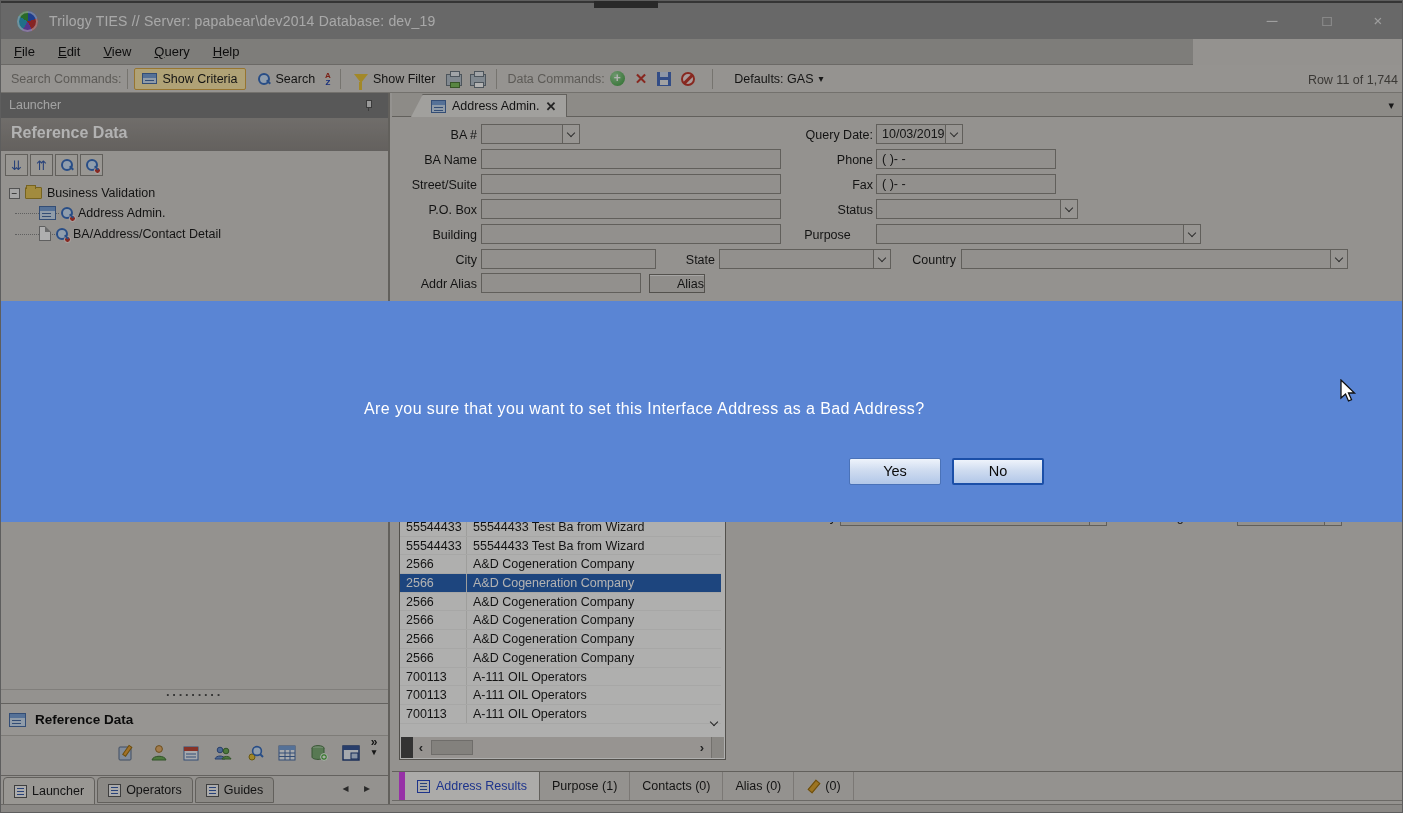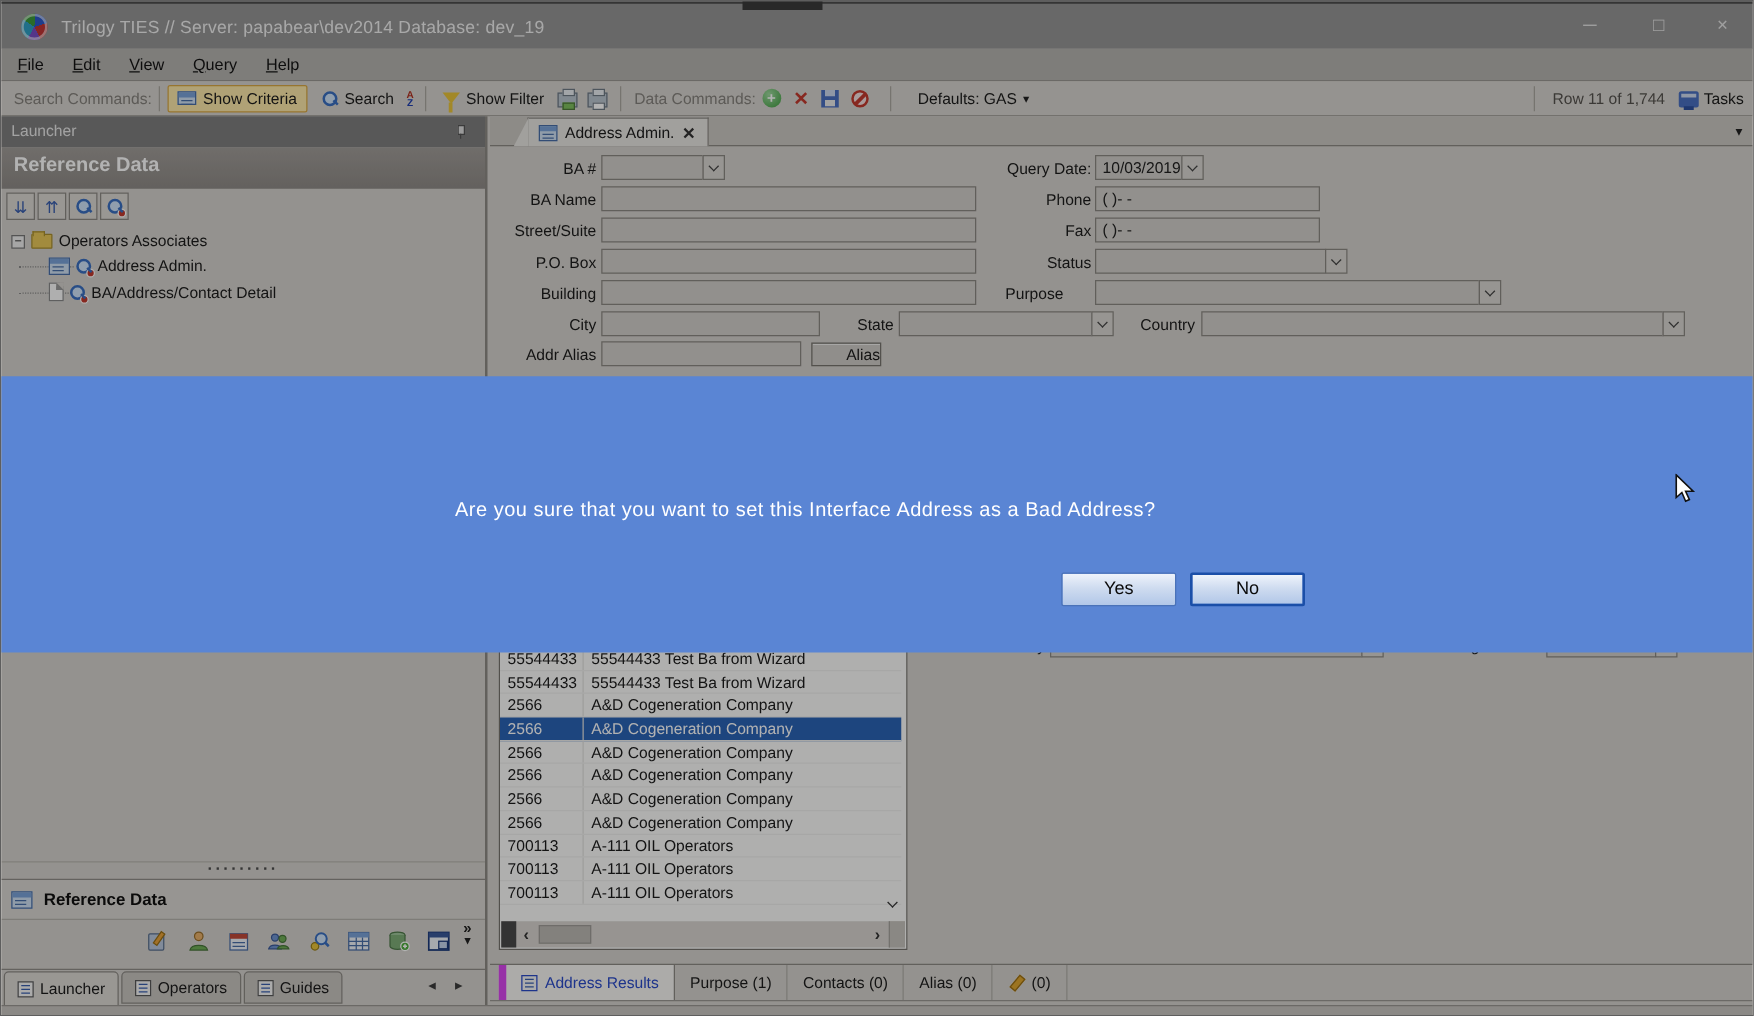--- a/index.html
+++ b/index.html
@@ -13,31 +13,31 @@
 
   
   #titlebar { left:0; top:0; width:1403px; height:38px; background:#969696; border-top:2px solid #4c4c4c; }
   #titlebar .title { position:absolute; left:48px; top:10px; color:#f1f1f1; font-size:14px; letter-spacing:.2px; }
   #app-logo { position:absolute; left:16px; top:8px; width:21px; height:21px; border-radius:50%;
     background:conic-gradient(from 210deg,#2f9fc4 0 26%,#3c9a3c 26% 43%,#2b58c9 43% 62%,#c03434 62% 84%,#7a4cc4 84% 100%);
     box-shadow:inset 0 0 0 2px rgba(255,255,255,.55); }
   .winbtn { position:absolute; top:0; width:44px; height:36px; text-align:center; line-height:36px;
     color:#e4e4e4; font-size:15px; }
   
-  #menubar { left:0; top:38px; width:1403px; height:26px; background:#b5b3af; border-bottom:1px solid #9a9792; }
+  #menubar { left:0; top:38px; width:1192px; height:26px; background:#b5b3af; border-bottom:1px solid #9a9792; }
   .menu-item { display:inline-block; padding:5px 10px 0 10px; margin-left:3px; font-size:13px; color:#141414; }
   .menu-item u { text-decoration:underline; }
   
   #toolbar { left:0; top:64px; width:1403px; height:28px; background:#d6d3ce; border-bottom:1px solid #a5a29c; }
   .tb-label { color:#85827d; }
   .tb-sep { width:1px; height:20px; background:#aaa79f; margin:0 6px; }
   .tb-btn { display:flex; align-items:center; gap:5px; padding:2px 7px; height:22px; border-radius:2px; }
   .tb-btn.hl { background:#fde9a9; border:1px solid #d8a845; }
   #toolbar-inner { display:flex; align-items:center; height:27px; padding-left:10px; }
-  #tb-right { position:absolute; right:6px; top:0; height:27px; display:flex; align-items:center; gap:8px; }
+  #tb-right { position:absolute; right:6px; top:0; height:27px; display:flex; align-items:center; gap:8px;flex-direction:column; }
   .sorticon { font-size:8px; font-weight:bold; line-height:7px; color:#b03020; text-align:center; }
   .sorticon .z { color:#2040b0; }
   
   #left-panel { left:0; top:92px; width:389px; height:711px; background:#d5d2cd; border-right:2px solid #8d8a85; }
   #launcher-caption { position:absolute; left:0; top:0; width:100%; height:25px; background:#7f7f7f; color:#e9e9e9;
      padding:5px 8px; font-size:12.5px; }
   #refdata-header { position:absolute; left:0; top:25px; width:100%; height:33px; background:linear-gradient(#a19d99,#8f8b87);
      color:#ffffff; font-weight:bold; font-size:16px; padding:6px 10px; }
   #launcher-search { position:absolute; left:0; top:58px; width:100%; height:28px; display:flex; align-items:center; padding:2px 4px; gap:2px; }
   .sm-btn { width:23px; height:22px; background:#dbd8d3; border:1px solid #8d8a85; display:flex; align-items:center; justify-content:center;
@@ -233,21 +233,21 @@
       <span class="sm-btn">
           <span class="mag badge">
             <b></b>
           </span>
         </span>
     </div>
     <div id="tree">
       <div class="tree-root">
         <span class="expander">−</span>
         <span class="folder"></span>
-        <span>Operators Associates</span>
+        <span>Business Validation</span>
       </div>
       <div class="tree-item">
         <span class="dots"></span>
         <span class="gridwin"></span>
         <span class="mag badge">
             <b></b>
           </span>
         <span>Address Admin.</span>
       </div>
       <div class="tree-item">

